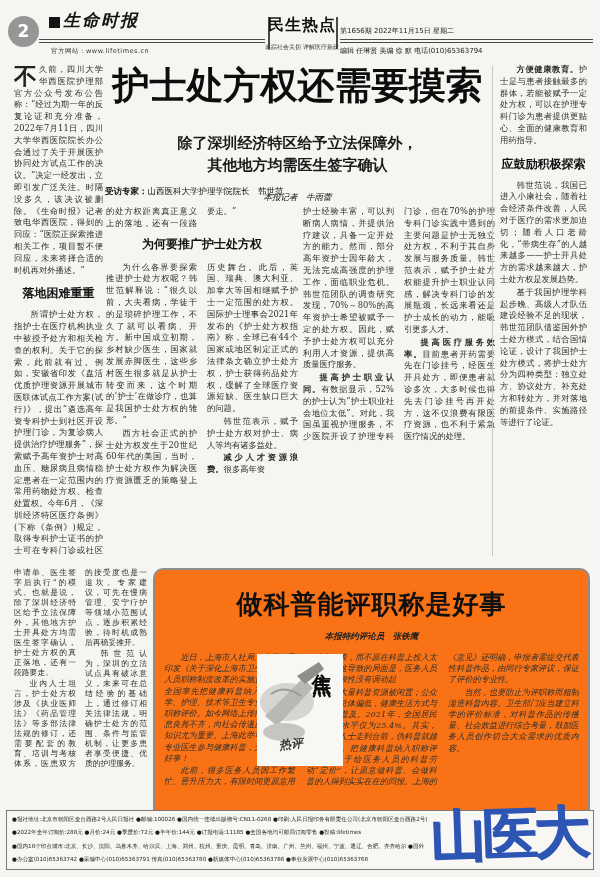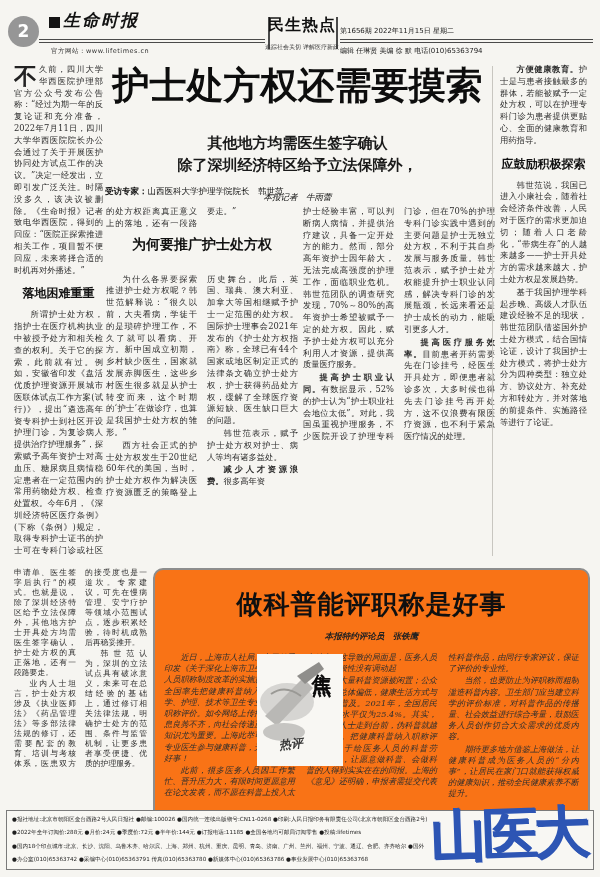--- a/index.html
+++ b/index.html
@@ -40,21 +40,21 @@
   .bodycol{font-size:8.3px;line-height:11.8px;text-align:justify;overflow:hidden;color:#2c2c2c}
   .bodycol p{text-indent:2em;margin-bottom:1px}
   .bodycol p.noind{text-indent:0}
   .colL{left:14px;top:64px;width:89px;height:494px}
   .c23{left:106px;top:206px;width:192px;height:352px;column-count:2;column-gap:10px}
   .c45{left:303px;top:206px;width:192px;height:352px;column-count:2;column-gap:10px}
   .c6{left:500px;top:64px;width:87px;height:494px}
   .vrule{left:492px;top:66px;width:1px;height:490px;background:#c8c6c0}
   .subh{font:bold 12px "DejaVu Sans",sans-serif;text-align:center;color:#111;
     margin:9px 0 7px;text-indent:0 !important}
-  .spanall{column-span:all;margin:6px 0 20px;font-size:14px}
+  .spanall{column-span:all;margin:6px 0 9px;font-size:12px}
   .dropcap{float:left;font-size:23px;line-height:21px;padding:1px 2px 0 0;font-weight:bold;color:#222}
   .lead{font-weight:bold;font-family:"DejaVu Sans",sans-serif}
   
   .bl{left:14px;top:568px;width:133px;height:282px;column-count:2;column-gap:9px;font-size:7.8px;line-height:10px}
   
   .box2{left:153px;top:568px;width:437px;height:282px;border:2px solid #8d8d8d;border-radius:10px;
     background:#f97316;overflow:hidden}
   .h2{margin-top:17px;text-align:center;font:bold 26px "DejaVu Sans",sans-serif;color:#101010;letter-spacing:1px}
   .byline2{margin-top:9px;text-align:center;font:italic bold 8.5px "DejaVu Serif",serif;color:#222}
   .body2{margin:9px 9px 0;height:188px;column-count:3;column-gap:11px;
@@ -85,22 +85,22 @@
 <div class="abs vbar vbarL"></div>
 <div class="abs vbar vbarR"></div>
 <div class="abs secT">民生热点</div>
 <div class="abs secS">追踪社会关切 详解医疗新政</div>
 <div class="abs hR hR1">第1656期 2022年11月15日 星期二</div>
 <div class="abs dbl rulesR"></div>
 <div class="abs hR hR2">编辑 任琳贤 美编 徐 默 电话(010)65363794</div>
 
 <div class="abs headline">护士处方权还需要摸索</div>
 <div class="abs subhl">
+  <div>除了深圳经济特区给予立法保障外，</div>
   <div>其他地方均需医生签字确认</div>
-  <div>除了深圳经济特区给予立法保障外，</div>
 </div>
 <div class="abs expert">
   <b>受访专家：</b><span>山西医科大学护理学院院长　韩世范</span>
 </div>
 <div class="abs reporter">本报记者　牛雨蕾</div>
 
 <div class="abs bodycol colL">
   <p class="noind"><span class="dropcap">不</span><span>久前，四川大学华西医院护理部官方公众号发布公告称：“经过为期一年的反复论证和充分准备，2022年7月11日，四川大学华西医院院长办公会通过了关于开展医护协同处方试点工作的决议。”决定一经发出，立即引发广泛关注。时隔没多久，该决议被删除。《生命时报》记者致电华西医院，得到的回应：“医院正探索推进相关工作，项目暂不便回应，未来将择合适的时机再对外播述。”</span></p>
   <div class="subh">落地困难重重</div>
   <p>所谓护士处方权，指护士在医疗机构执业中被授予处方和相关检查的权利。关于它的探索，此前就有过。例如，安徽省印发《盘活优质护理资源开展城市医联体试点工作方案(试行)》，提出“遴选高年资专科护士到社区开设护理门诊，为复诊病人提供治疗护理服务”，探索赋予高年资护士对高血压、糖尿病且病情稳定患者在一定范围内的常用药物处方权、检查处置权。今年6月，《深圳经济特区医疗条例》(下称《条例》)规定，取得专科护士证书的护士可在专科门诊或社区健康服务机构开具检查申请单、治疗申请单等，开具外用类药品，并且设有条件的医疗机构可开设护理专科门诊，这为护士处方权的正式落地创造了条件。</p>
@@ -138,21 +138,20 @@
 </div>
 
 <div class="abs box2">
   <div class="h2">做科普能评职称是好事</div>
   <div class="byline2">本报特约评论员　张铁鹰</div>
   <div class="body2">
     <p>近日，上海市人社局、市卫健委印发《关于深化上海市卫生专业技术人员职称制度改革的实施意见》，在全国率先把健康科普纳入医疗、药学、护理、技术等卫生专业人员高级职称评价。如今网络上传播的医学信息良莠不齐，向社会传递正确的健康知识尤为重要。上海此举可鼓励更多专业医生参与健康科普，无疑是件大好事！</p>
     <p>此前，很多医务人员因工作繁忙、晋升压力大，有限时间更愿意用在论文发表，而不愿在科普上投入太多精力。这导致的局面是，医务人员的科普积极性没有调动起</p>
     <p class="noind">来，大量科普资源被闲置；公众健康素养总体偏低，健康生活方式与行为尚需普及。2021年，全国居民健康素养水平仅为25.4%。其实，越是专业人士走到台前，伪科普就越没有市场。把健康科普纳入职称评价，相当于给医务人员的科普劳动“定价”，让愿意做科普、会做科普的人得到实实在在的回报。上海的《意见》还明确，申报者需提交代表性科普作品，由同行专家评议，保证了评价的专业性。</p>
     <p>当然，也要防止为评职称而粗制滥造科普内容。卫生部门应当建立科学的评价标准，对科普作品的传播量、社会效益进行综合考量，鼓励医务人员创作切合大众需求的优质内容。</p>
-    <p>期待更多地方借鉴上海做法，让健康科普成为医务人员的“分内事”，让居民在家门口就能获得权威的健康知识，推动全民健康素养不断提升。</p>
   </div>
   <div class="stamp">
     <svg width="86" height="112" viewBox="0 0 86 112">
       <ellipse cx="30" cy="48" rx="27" ry="19" fill="#d6d5d2"></ellipse>
       <path d="M8 62 L46 24 L56 34 L20 72 Z" fill="#b9b8b5"></path>
       <path d="M40 22 L62 8 L67 15 L48 30 Z" fill="#8f8e8b"></path>
       <ellipse cx="27" cy="78" rx="21" ry="9" fill="#c6c5c2"></ellipse>
       <path d="M14 40 Q28 30 44 42" stroke="#9a9995" stroke-width="2" fill="none"></path>
     </svg>
     <div class="stampword">焦点</div>

